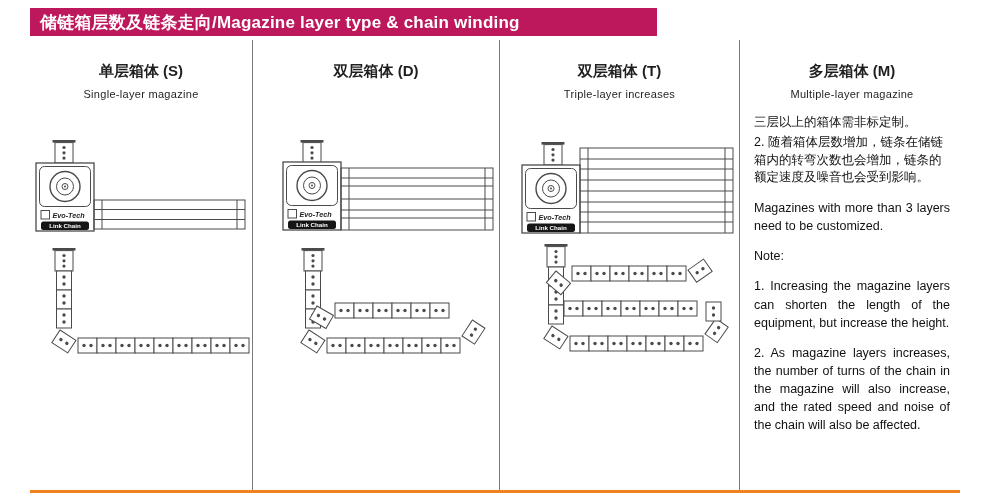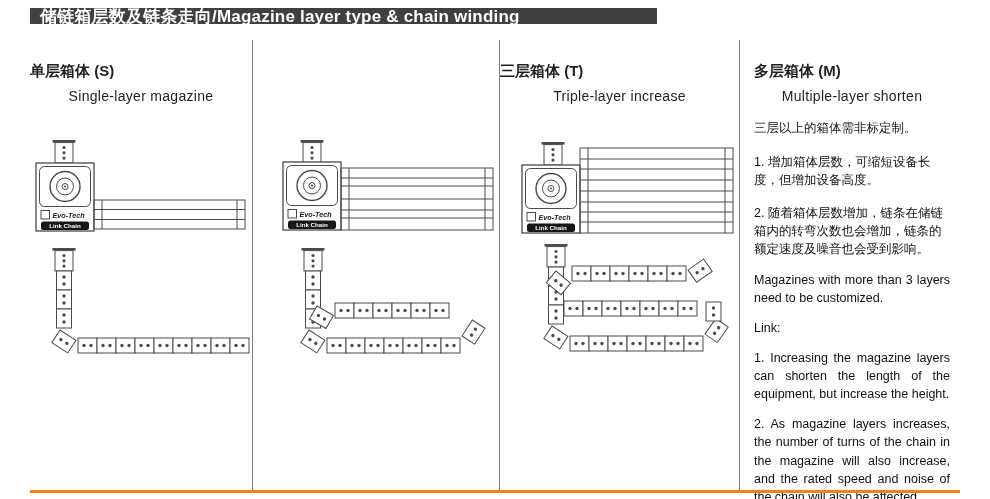--- a/index.html
+++ b/index.html
@@ -1,40 +1,40 @@
 <!DOCTYPE html>
 <html><head>
 <meta charset="utf-8">
 <style>
   * { margin:0; padding:0; box-sizing:border-box; }
   html,body { width:990px; height:499px; background:#ffffff; overflow:hidden;
     font-family:"Liberation Sans","DejaVu Sans",sans-serif; color:#222; }
   .page { position:relative; width:990px; height:499px; background:#fff; }
 
-  .title-bar { position:absolute; left:30px; top:8px; width:627px; height:16px;
-    background:#404040; color:#fff; display:flex; align-items:center;
+  .title-bar { position:absolute; left:30px; top:8px; width:627px; height:28px;
+    background:#be185d; color:#fff; display:flex; align-items:center;
     padding-left:10px; }
   .title-text { font-size:17px; font-weight:bold; letter-spacing:.2px; white-space:nowrap; }
 
   .columns { position:absolute; left:30px; top:40px; right:30px; bottom:9px; display:flex; }
   .col { position:relative; height:100%; }
   .col-sep { border-right:1px solid #7a7a7a; }
   .col1 { width:223px; }
   .col2 { width:247px; }
   .col3 { width:240px; }
   .col4 { flex:1; padding:0 10px 10px 14px; }
 
-  .cn-title { text-align:left; font-size:15px; font-weight:600; margin-top:22px; color:#1f1f1f; }
-  .en-title { text-align:center; font-size:14px; font-weight:500; margin-top:7px;
+  .cn-title { text-align:center; font-size:15px; font-weight:600; margin-top:22px; color:#1f1f1f; }
+  .en-title { text-align:center; font-size:11px; font-weight:500; margin-top:7px;
     color:#1f1f1f; letter-spacing:.3px; }
 
   .drawing { position:absolute; left:0; top:100px; }
 
   .notes { margin-top:14px; font-size:12.5px; line-height:1.42; color:#111; }
-  .notes p { margin:16px 0 2px 0; }
+  .notes p { margin:0 0 2px 0; }
   .en-notes { margin-top:11px; }
   .en-notes p { text-align:justify; margin:12px 0 3px 0; line-height:1.45; }
 
   .bottom-rule { position:absolute; left:30px; right:30px; bottom:6px; height:3px; background:#F0821E; }
 </style>
 </head>
 <body>
 
 <svg width="0" height="0" style="position:absolute" aria-hidden="true">
   <defs>
@@ -106,20 +106,21 @@
             <use href="#lh" x="124" y="198"></use>
             <use href="#lh" x="143" y="198"></use>
           <use href="#lh" x="162" y="198"></use>
             <use href="#lh" x="181" y="198"></use>
             <use href="#lh" x="200" y="198"></use>
         </g>
       </svg>
     </section>
 
     <section class="col col2 col-sep">
+      <h3 class="cn-title">双层箱体 (D)</h3>
       <svg class="drawing" width="247" height="218" viewBox="0 0 247 218">
         <g>
           <use href="#tab3" x="50" y="0"></use>
           <use href="#gbox" x="30" y="22"></use>
         </g>
         <g stroke="#4a4a4a" fill="none">
           <rect x="88" y="28" width="152" height="62"></rect>
           <line x1="88" y1="38" x2="240" y2="38"></line>
           <line x1="88" y1="46" x2="240" y2="46"></line>
           <line x1="88" y1="59" x2="240" y2="59"></line>
@@ -147,22 +148,22 @@
             <use href="#lh" x="120" y="163"></use>
           <use href="#lh" x="139" y="163"></use>
             <use href="#lh" x="158" y="163"></use>
             <use href="#lh" x="177" y="163"></use>
           <use href="#lh" transform="translate(64,166) rotate(30)"></use>
         </g>
       </svg>
     </section>
 
     <section class="col col3 col-sep">
-      <h3 class="cn-title">三层箱体 (T)</h3>
-      <div class="en-title">Triple-layer increase</div>
+      <h3 class="cn-title">双层箱体 (T)</h3>
+      <div class="en-title">Triple-layer increases</div>
       <svg class="drawing" width="240" height="218" viewBox="0 0 240 218">
         <g>
           <use href="#tab3" x="44" y="2"></use>
           <use href="#gbox" x="22" y="25"></use>
         </g>
         <g stroke="#4a4a4a" fill="none">
           <rect x="80" y="8" width="153" height="85"></rect>
           <line x1="80" y1="19" x2="233" y2="19"></line>
           <line x1="80" y1="29" x2="233" y2="29"></line>
           <line x1="80" y1="40" x2="233" y2="40"></line>
@@ -202,31 +203,30 @@
           <use href="#lh" x="129" y="126"></use>
             <use href="#lh" x="148" y="126"></use>
             <use href="#lh" x="167" y="126"></use>
           <use href="#lh" transform="translate(188,130) rotate(-35)"></use>
         </g>
       </svg>
     </section>
 
     <section class="col col4">
       <h3 class="cn-title">多层箱体 (M)</h3>
-      <div class="en-title">Multiple-layer shorten</div>
+      <div class="en-title">Multiple-layer magazine</div>
 
       <div class="notes">
         <p>三层以上的箱体需非标定制。</p>
-        <p>1. 增加箱体层数，可缩短设备长度，但增加设备高度。</p>
         <p>2. 随着箱体层数增加，链条在储链箱内的转弯次数也会增加，链条的额定速度及噪音也会受到影响。</p>
       </div>
 
       <div class="notes en-notes">
         <p>Magazines with more than 3 layers need to be customized.</p>
-        <p>Link:</p>
+        <p>Note:</p>
         <p>1. Increasing the magazine layers can shorten the length of the equipment, but increase the height.</p>
         <p>2. As magazine layers increases, the number of turns of the chain in the magazine will also increase, and the rated speed and noise of the chain will also be affected.</p>
       </div>
     </section>
 
   </main>
 
   <div class="bottom-rule"></div>
 </div>
 

